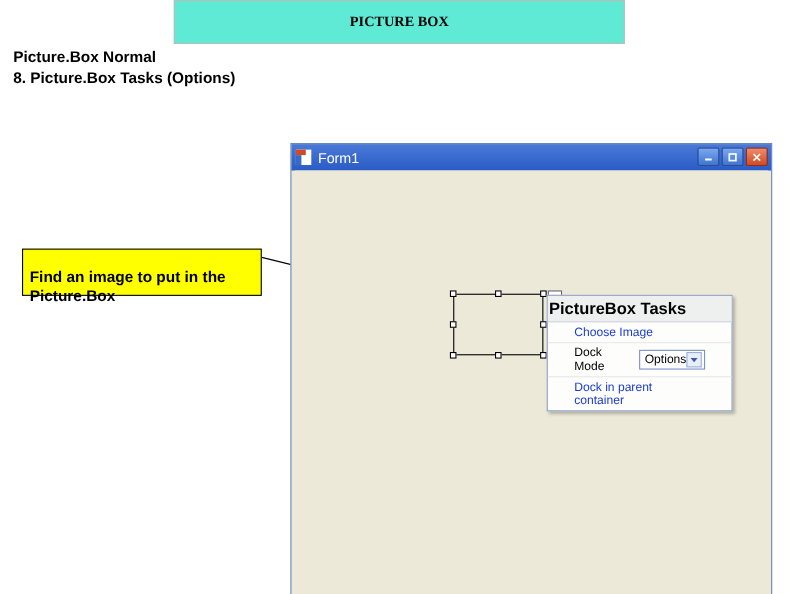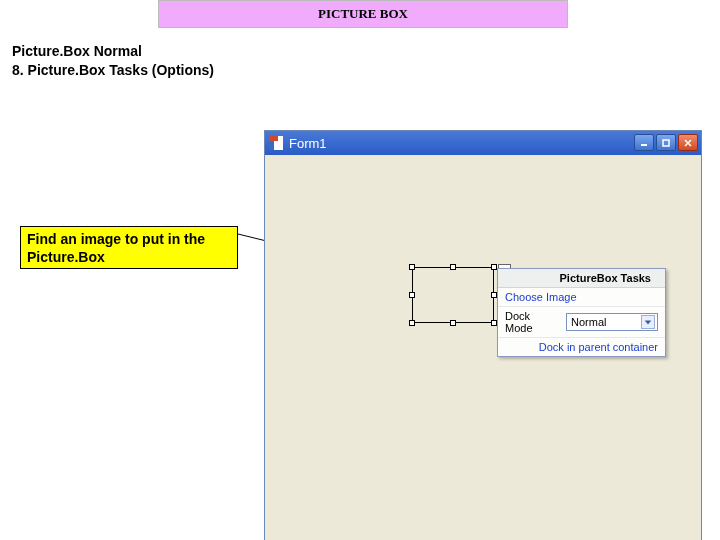--- a/index.html
+++ b/index.html
@@ -9,22 +9,22 @@
     font-family: Arial, sans-serif;
     background: #fff;
     position: relative;
     overflow: hidden;
   }
   .title-bar {
     position: absolute;
     top: 0;
     left: 158px;
     width: 410px;
-    height: 28px;
-    background: #f0abfc;
+    height: 40px;
+    background: #5eead4;
     border: 1px solid #bbb;
     display: flex;
     align-items: center;
     justify-content: center;
     font-weight: bold;
     font-size: 13px;
     font-family: "Times New Roman", serif;
   }
   .heading {
     position: absolute;
@@ -35,21 +35,21 @@
     line-height: 1.35;
   }
   .callout-box {
     position: absolute;
     top: 226px;
     left: 20px;
     width: 218px;
     height: 43px;
     background: #ffff00;
     border: 1px solid #000;
-    padding: 4px 6px;
+    padding: 16px 6px;
     font-size: 14px;
     font-weight: bold;
     line-height: 1.25;
   }
   svg.leader {
     position: absolute;
     top: 226px;
     left: 238px;
     width: 260px;
     height: 80px;
@@ -155,27 +155,26 @@
     width: 169px;
     background:#fdfdfb;
     border:1px solid #8a9bbf;
     font-size: 11px;
     font-family: Tahoma, Arial, sans-serif;
     box-shadow: 2px 2px 3px rgba(0,0,0,.25);
   }
   .tasks-header{
     background:#eef0f0;
     border-bottom:1px solid #cfd4de;
-    padding:3px 14px;
+    padding:3px 1px;
     font-weight:bold;
-    font-size:11px;
-    text-align:right;
+    font-size:15px;
   }
   .tasks-row{
-    padding:3px 7px;
+    padding:3px 24px;
     border-bottom:1px solid #e8e8ea;
     display:flex;
     align-items:center;
     gap:6px;
   }
   .tasks-row:last-child{ border-bottom:none;justify-content:flex-end; }
   .tasks-link{ color:#1a3ccf; cursor:pointer; }
   .size-label{ color:#000; width:55px; }
   .size-select{
     flex:1;
@@ -257,21 +256,21 @@
 </div>
 
 <div class="tasks-popup">
   <div class="tasks-header">PictureBox Tasks</div>
   <div class="tasks-row">
     <span class="tasks-link">Choose Image</span>
   </div>
   <div class="tasks-row">
     <span class="size-label">Dock Mode</span>
     <div class="size-select">
-      <span>Normal</span>
+      <span>Options</span>
       <div class="dd-btn">
         <svg width="8" height="8" viewBox="0 0 10 10">
             <polygon points="1,3 9,3 5,8" fill="#3a5aa8"></polygon>
           </svg>
       </div>
     </div>
   </div>
   <div class="tasks-row">
     <span class="tasks-link">Dock in parent container</span>
   </div>

